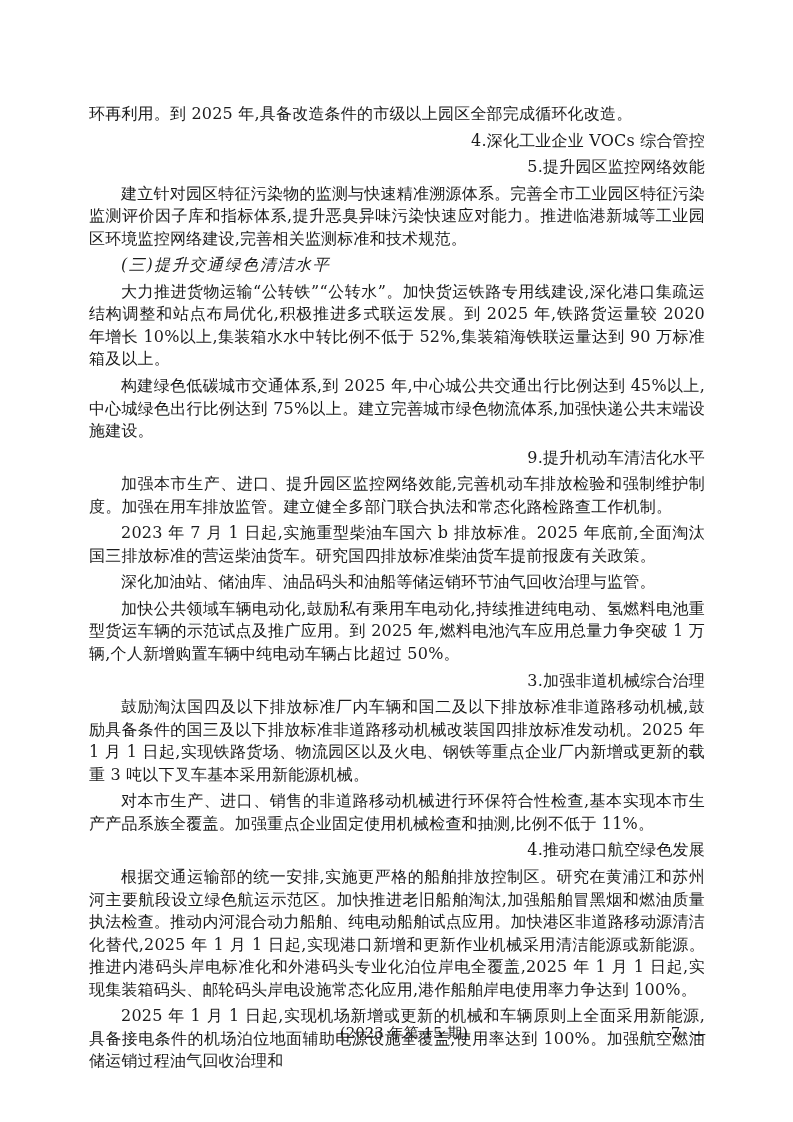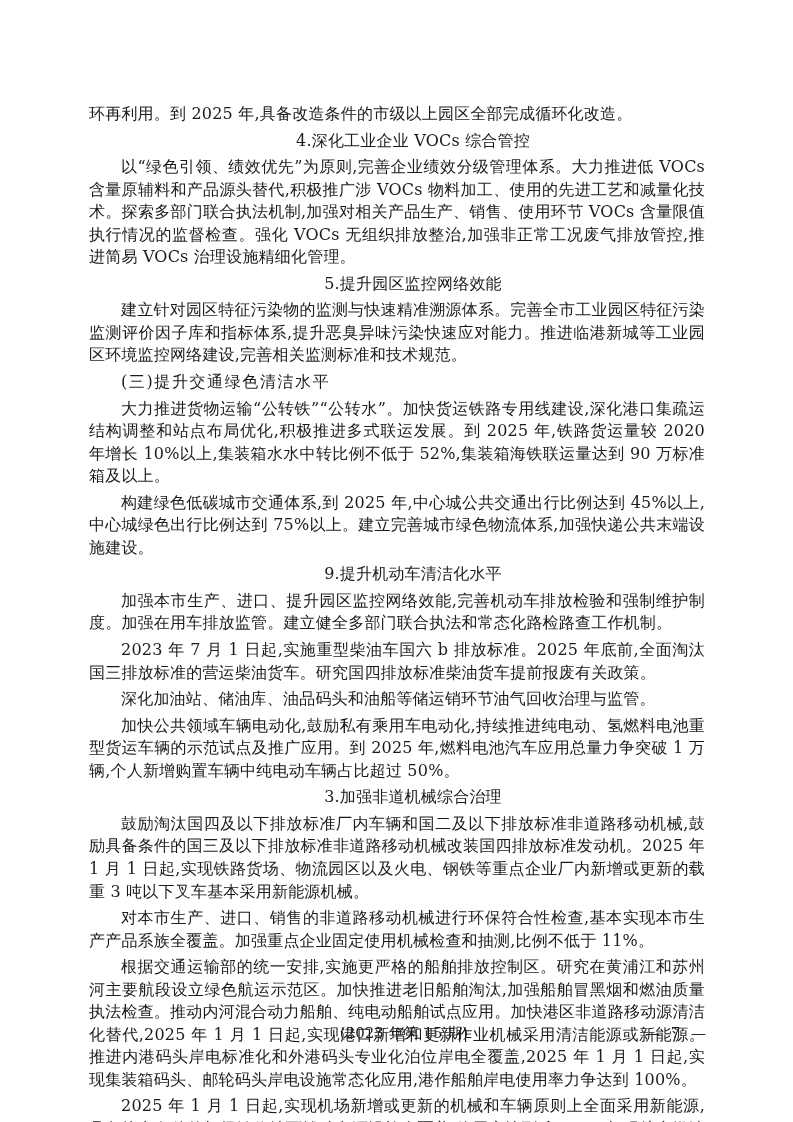--- a/index.html
+++ b/index.html
@@ -27,24 +27,25 @@
   }
   .para {
     margin: 4px;
     text-align: justify;
     text-indent: 2em;
   }
   .para.continuation {
     text-indent: 0;
   }
   .para.numbered-heading {
-    text-align: center;
+    text-align: right;
   }
   .para.kai-heading {
     text-align: left;
+    font-style: italic;
     letter-spacing: 1.6px;
   }
   .footer {
     position: absolute;
     left: 92px;
     top: 1022px;
     width: 624px;
     height: 24px;
     font-size: 15px;
     line-height: 22px;
@@ -59,34 +60,34 @@
     word-spacing: 6px;
   }
 </style>
 </head>
 <body>
 
 <div class="page">
   <main class="content" id="content">
       <p class="para continuation">环再利用。到 2025 年,具备改造条件的市级以上园区全部完成循环化改造。</p>
       <p class="para numbered-heading">4.深化工业企业 VOCs 综合管控</p>
-      <p class="para body">以“绿色引领、绩效优先”为原则,完善企业绩效分级管理体系。大力推进低 VOCs 含量原辅料和产品源头替代,积极推广涉 VOCs 物料加工、使用的先进工艺和减量化技术。探索多部门联合执法机制,加强对相关产品生产、销售、使用环节 VOCs 含量限值执行情况的监督检查。强化 VOCs 无组织排放整治,加强非正常工况废气排放管控,推进简易 VOCs 治理设施精细化管理。</p>
       <p class="para numbered-heading">5.提升园区监控网络效能</p>
       <p class="para body">建立针对园区特征污染物的监测与快速精准溯源体系。完善全市工业园区特征污染监测评价因子库和指标体系,提升恶臭异味污染快速应对能力。推进临港新城等工业园区环境监控网络建设,完善相关监测标准和技术规范。</p>
       <p class="para kai-heading">(三)提升交通绿色清洁水平</p>
       <p class="para body">大力推进货物运输“公转铁”“公转水”。加快货运铁路专用线建设,深化港口集疏运结构调整和站点布局优化,积极推进多式联运发展。到 2025 年,铁路货运量较 2020 年增长 10%以上,集装箱水水中转比例不低于 52%,集装箱海铁联运量达到 90 万标准箱及以上。</p>
       <p class="para body">构建绿色低碳城市交通体系,到 2025 年,中心城公共交通出行比例达到 45%以上,中心城绿色出行比例达到 75%以上。建立完善城市绿色物流体系,加强快递公共末端设施建设。</p>
       <p class="para numbered-heading">9.提升机动车清洁化水平</p>
       <p class="para body">加强本市生产、进口、提升园区监控网络效能,完善机动车排放检验和强制维护制度。加强在用车排放监管。建立健全多部门联合执法和常态化路检路查工作机制。</p>
       <p class="para body">2023 年 7 月 1 日起,实施重型柴油车国六 b 排放标准。2025 年底前,全面淘汰国三排放标准的营运柴油货车。研究国四排放标准柴油货车提前报废有关政策。</p>
       <p class="para body">深化加油站、储油库、油品码头和油船等储运销环节油气回收治理与监管。</p>
       <p class="para body">加快公共领域车辆电动化,鼓励私有乘用车电动化,持续推进纯电动、氢燃料电池重型货运车辆的示范试点及推广应用。到 2025 年,燃料电池汽车应用总量力争突破 1 万辆,个人新增购置车辆中纯电动车辆占比超过 50%。</p>
       <p class="para numbered-heading">3.加强非道机械综合治理</p>
       <p class="para body">鼓励淘汰国四及以下排放标准厂内车辆和国二及以下排放标准非道路移动机械,鼓励具备条件的国三及以下排放标准非道路移动机械改装国四排放标准发动机。2025 年 1 月 1 日起,实现铁路货场、物流园区以及火电、钢铁等重点企业厂内新增或更新的载重 3 吨以下叉车基本采用新能源机械。</p>
       <p class="para body">对本市生产、进口、销售的非道路移动机械进行环保符合性检查,基本实现本市生产产品系族全覆盖。加强重点企业固定使用机械检查和抽测,比例不低于 11%。</p>
+      <p class="para numbered-heading">4.推动港口航空绿色发展</p>
       <p class="para body">根据交通运输部的统一安排,实施更严格的船舶排放控制区。研究在黄浦江和苏州河主要航段设立绿色航运示范区。加快推进老旧船舶淘汰,加强船舶冒黑烟和燃油质量执法检查。推动内河混合动力船舶、纯电动船舶试点应用。加快港区非道路移动源清洁化替代,2025 年 1 月 1 日起,实现港口新增和更新作业机械采用清洁能源或新能源。推进内港码头岸电标准化和外港码头专业化泊位岸电全覆盖,2025 年 1 月 1 日起,实现集装箱码头、邮轮码头岸电设施常态化应用,港作船舶岸电使用率力争达到 100%。</p>
       <p class="para body">2025 年 1 月 1 日起,实现机场新增或更新的机械和车辆原则上全面采用新能源,具备接电条件的机场泊位地面辅助电源设施全覆盖,使用率达到 100%。加强航空燃油储运销过程油气回收治理和</p>
     </main>
   <footer class="footer">
     <div class="footer-issue">(2023 年第 15 期)</div>
     <div class="footer-page">— 7 —</div>
   </footer>
 </div>
 
 </body></html>

